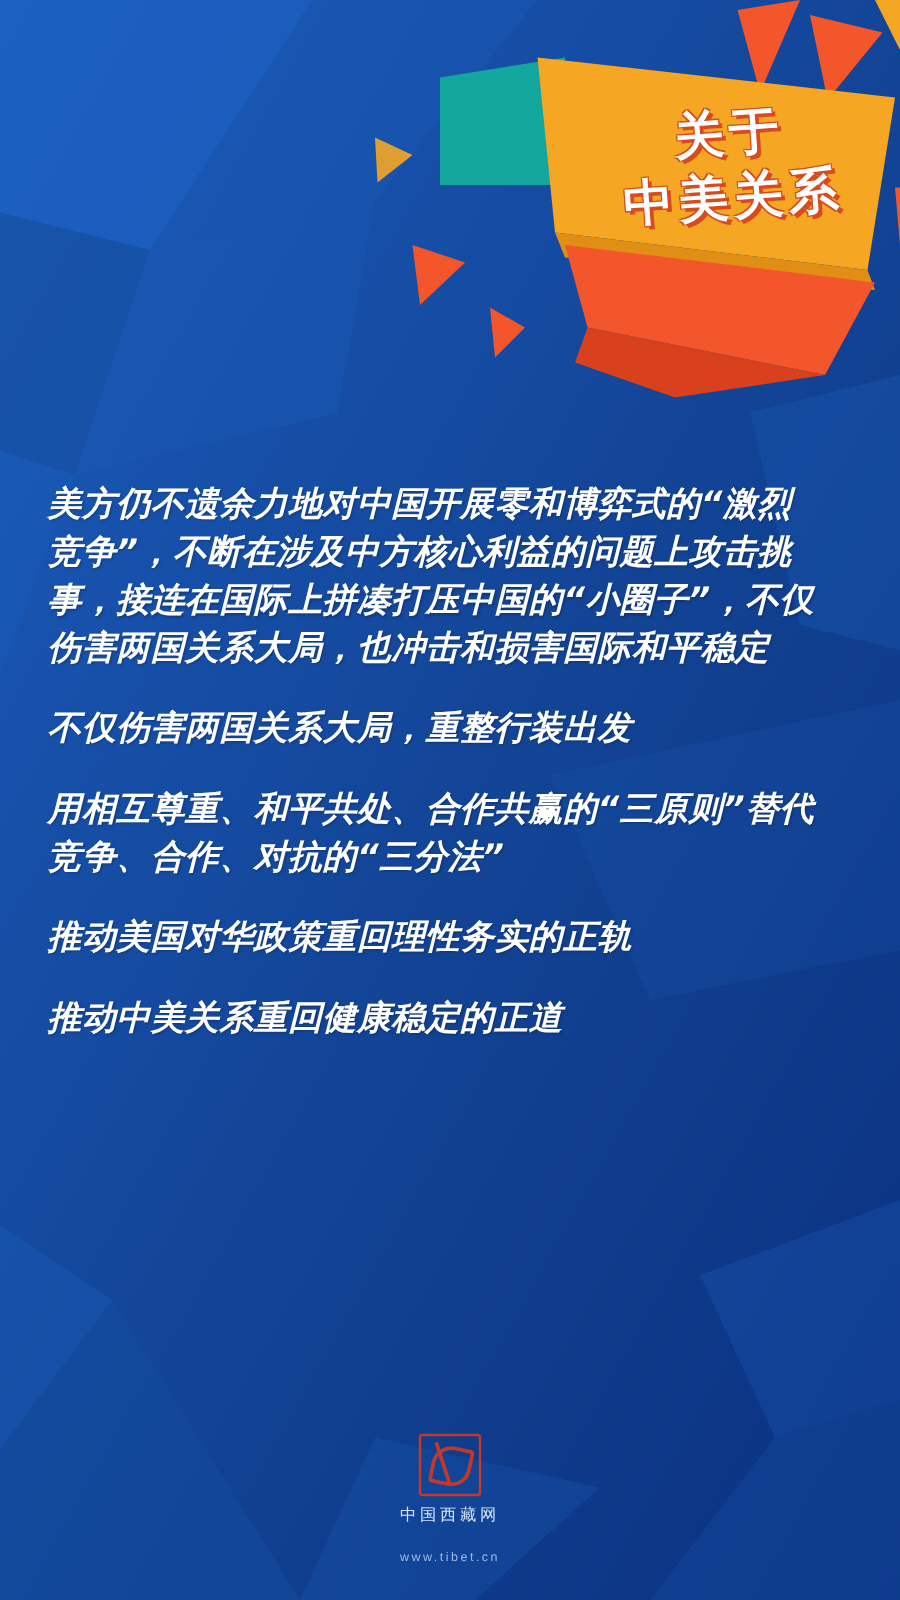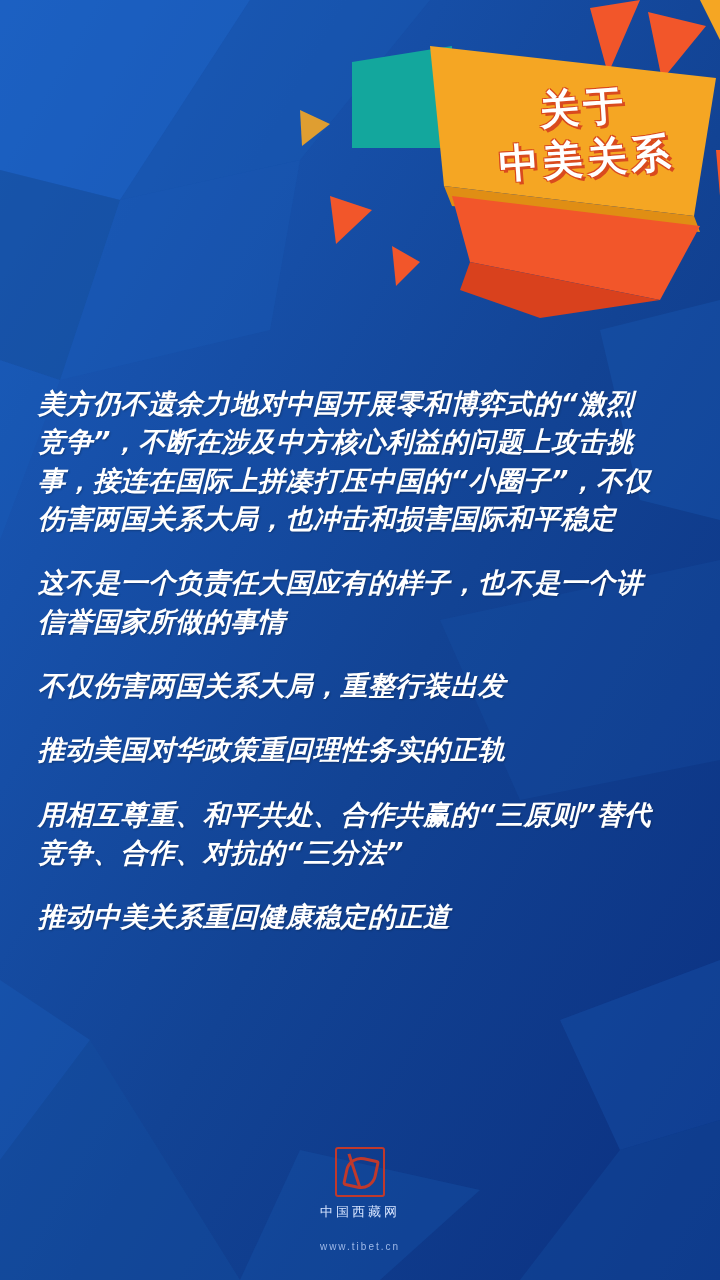--- a/index.html
+++ b/index.html
@@ -169,24 +169,23 @@
     </svg>
   </div>
 
   <div class="title-block">
     <div class="title-line l1">关于</div>
     <div class="title-line l2">中美关系</div>
   </div>
 
   <div class="content">
     <p class="para">美方仍不遗余力地对中国开展零和博弈式的“激烈竞争”，不断在涉及中方核心利益的问题上攻击挑事，接连在国际上拼凑打压中国的“小圈子”，不仅伤害两国关系大局，也冲击和损害国际和平稳定</p>
-    <p class="para">这不是一个负责任大国应有的样子，也不是一个讲信誉国家所做的事情</p>
     <p class="para">不仅伤害两国关系大局，重整行装出发</p>
+    <p class="para">用相互尊重、和平共处、合作共赢的“三原则”替代竞争、合作、对抗的“三分法”</p>
     <p class="para">推动美国对华政策重回理性务实的正轨</p>
-    <p class="para">用相互尊重、和平共处、合作共赢的“三原则”替代竞争、合作、对抗的“三分法”</p>
     <p class="para">推动中美关系重回健康稳定的正道</p>
   </div>
 
   <div class="footer">
     <div class="footer-logo"></div>
     <div class="footer-name">中国西藏网</div>
     <div class="footer-url">www.tibet.cn</div>
   </div>
 
 </div>

